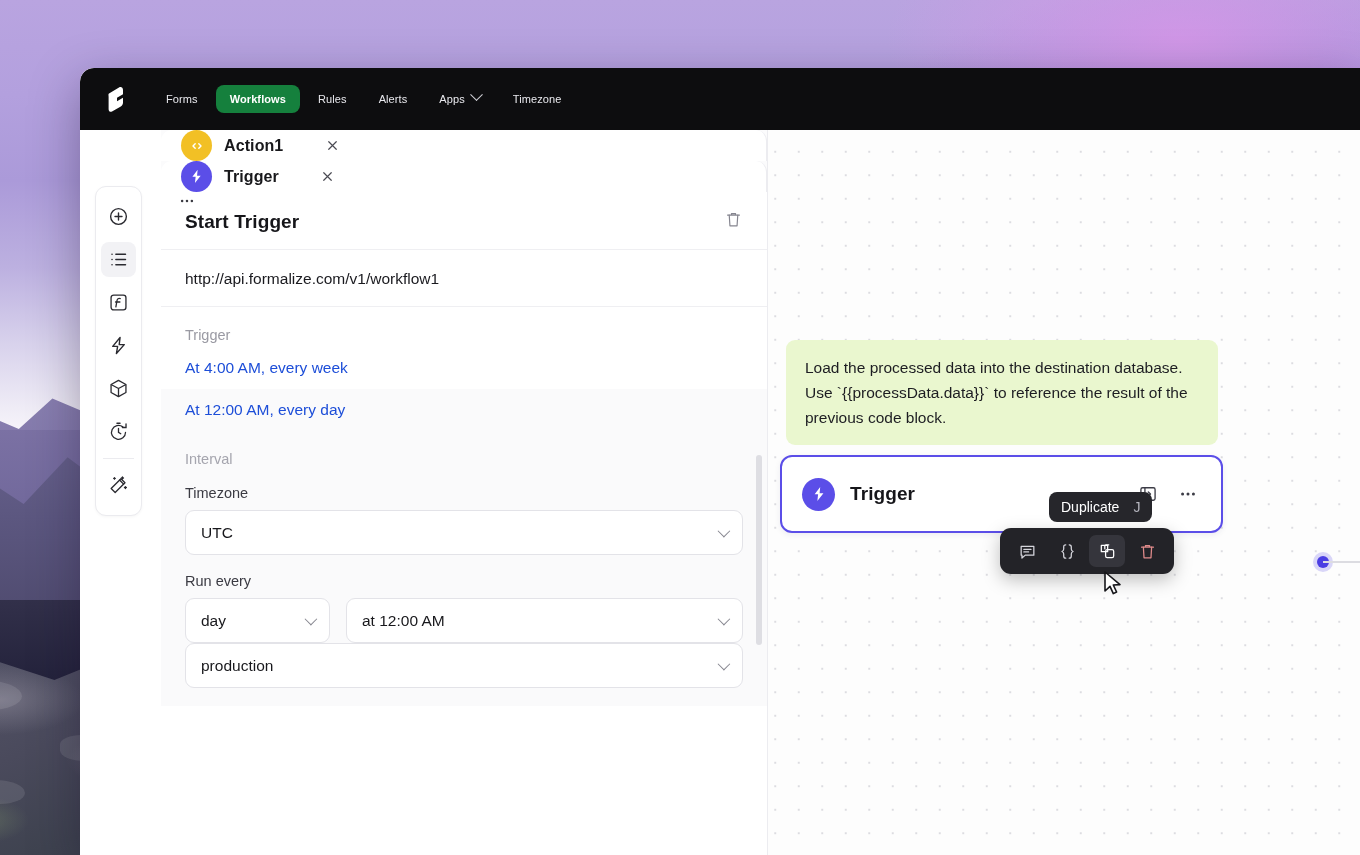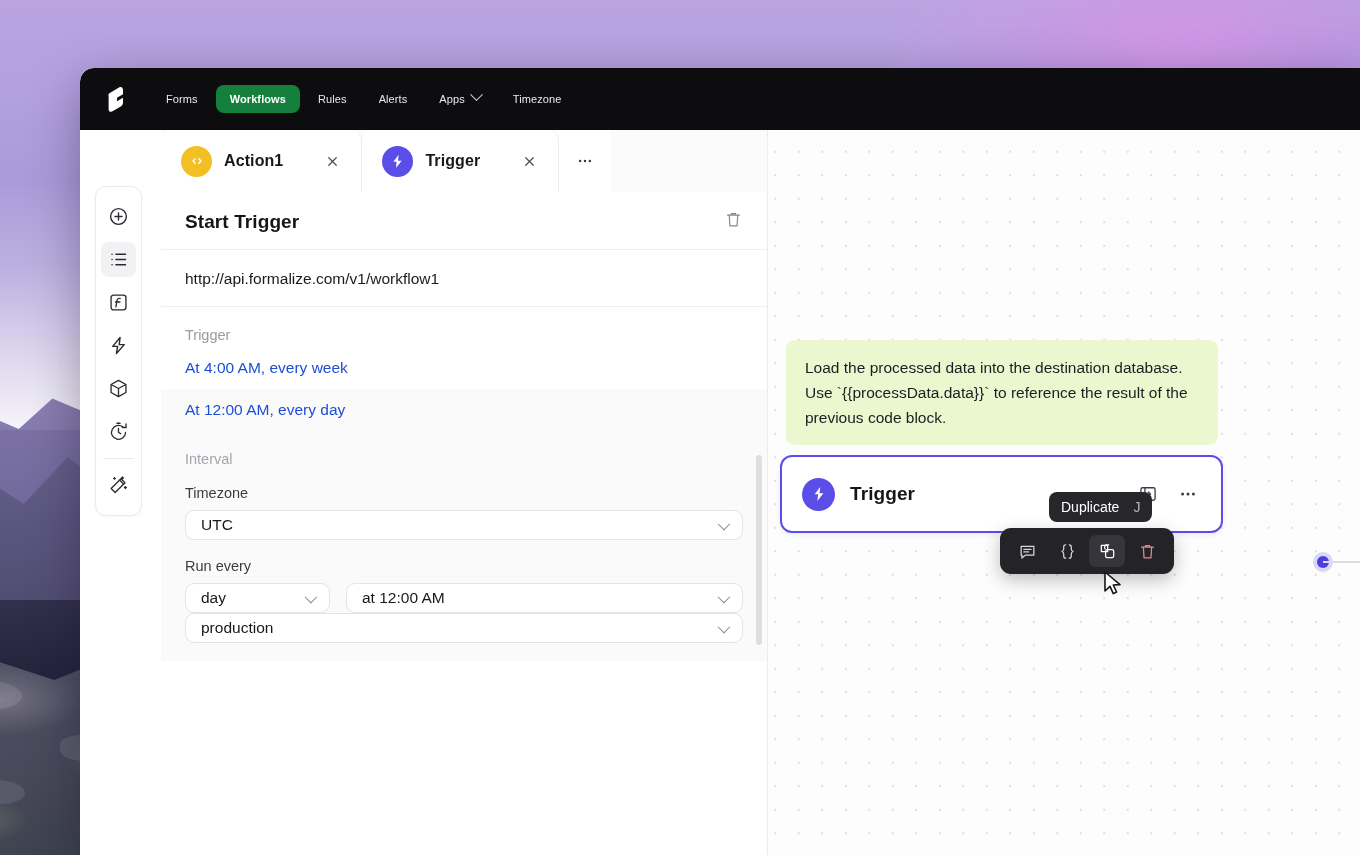--- a/index.html
+++ b/index.html
@@ -87,21 +87,21 @@
               justify-content:center; margin:4px 0; cursor:pointer; color:#2a2a30; }
   .rail-btn.active { background:#f2f2f5; }
   .rail-div { width:31px; height:1px; background:#ebebef; margin:5px 0; }
 
   
   #inspector {
     position:absolute; left:81px; top:0; width:607px; bottom:0;
     background:#fff; z-index:5; display:flex; flex-direction:column;
     border-right:1px solid #ececf0;
   }
-  #tabstrip { height:62px; display:flex; align-items:stretch; background:#fbfbfc; position:relative; }
+  #tabstrip { height:62px; display:flex; align-items:stretch; background:#fbfbfc; position:relative;flex-direction:column; }
   .tab {
     display:flex; align-items:center; gap:12px; padding:0 18px 0 20px;
     background:#f6f6f8; cursor:pointer; position:relative;
     border-right:1px solid #ececf0;
   }
   .tab.active { background:#fff; border-top-left-radius:11px; border-top-right-radius:11px; }
   .tab-ico { width:31px; height:31px; border-radius:50%; display:flex; align-items:center; justify-content:center; flex:0 0 auto; }
   .tab-label { font-size:16px; color:#18181b; font-weight:600; letter-spacing:.1px; }
   .tab-x { width:22px; height:22px; display:flex; align-items:center; justify-content:center;
            color:#4a4a52; margin-left:26px; cursor:pointer; }
@@ -117,21 +117,21 @@
   #insp-scroll { flex:1; overflow:hidden; position:relative; }
   .sec { padding:20px 24px 18px 24px; border-bottom:1px solid #efeff2; }
   .sec-label { font-size:14.5px; color:#9a9aa3; margin-bottom:14px; }
   .sec-value { font-size:15.5px; color:#1a1a1f; }
   .sched-row { padding:12px 24px; font-size:15.5px; color:#1d4ed8; }
   .sched-row.hl { background:#fafafb; }
   .form-sec { padding:6px 24px 18px 24px; background:#fafafb; }
   .field-label { font-size:14.5px; color:#3b3b43; margin:18px 0 9px 0; }
   .muted-label { font-size:14.5px; color:#a5a5ae; margin-top:14px; }
   .select {
-    height:30px; border:1px solid #e3e3e8; border-radius:9px; background:#fff;
+    height:45px; border:1px solid #e3e3e8; border-radius:9px; background:#fff;
     display:flex; align-items:center; justify-content:space-between;
     padding:0 15px; font-size:15.5px; color:#18181c; cursor:pointer;
   }
   .row2 { display:flex; gap:16px; }
   .row2 .select:first-child { width:145px; flex:0 0 145px; }
   .row2 .select:last-child { flex:1; }
   .chev { width:9px; height:9px; border-right:1.6px solid #86868f; border-bottom:1.6px solid #86868f;
           transform:rotate(45deg) translateY(-2px); }
   #insp-sb { position:absolute; right:5px; top:205px; width:6px; height:190px;
              background:#dedee3; border-radius:3px; cursor:pointer; }

